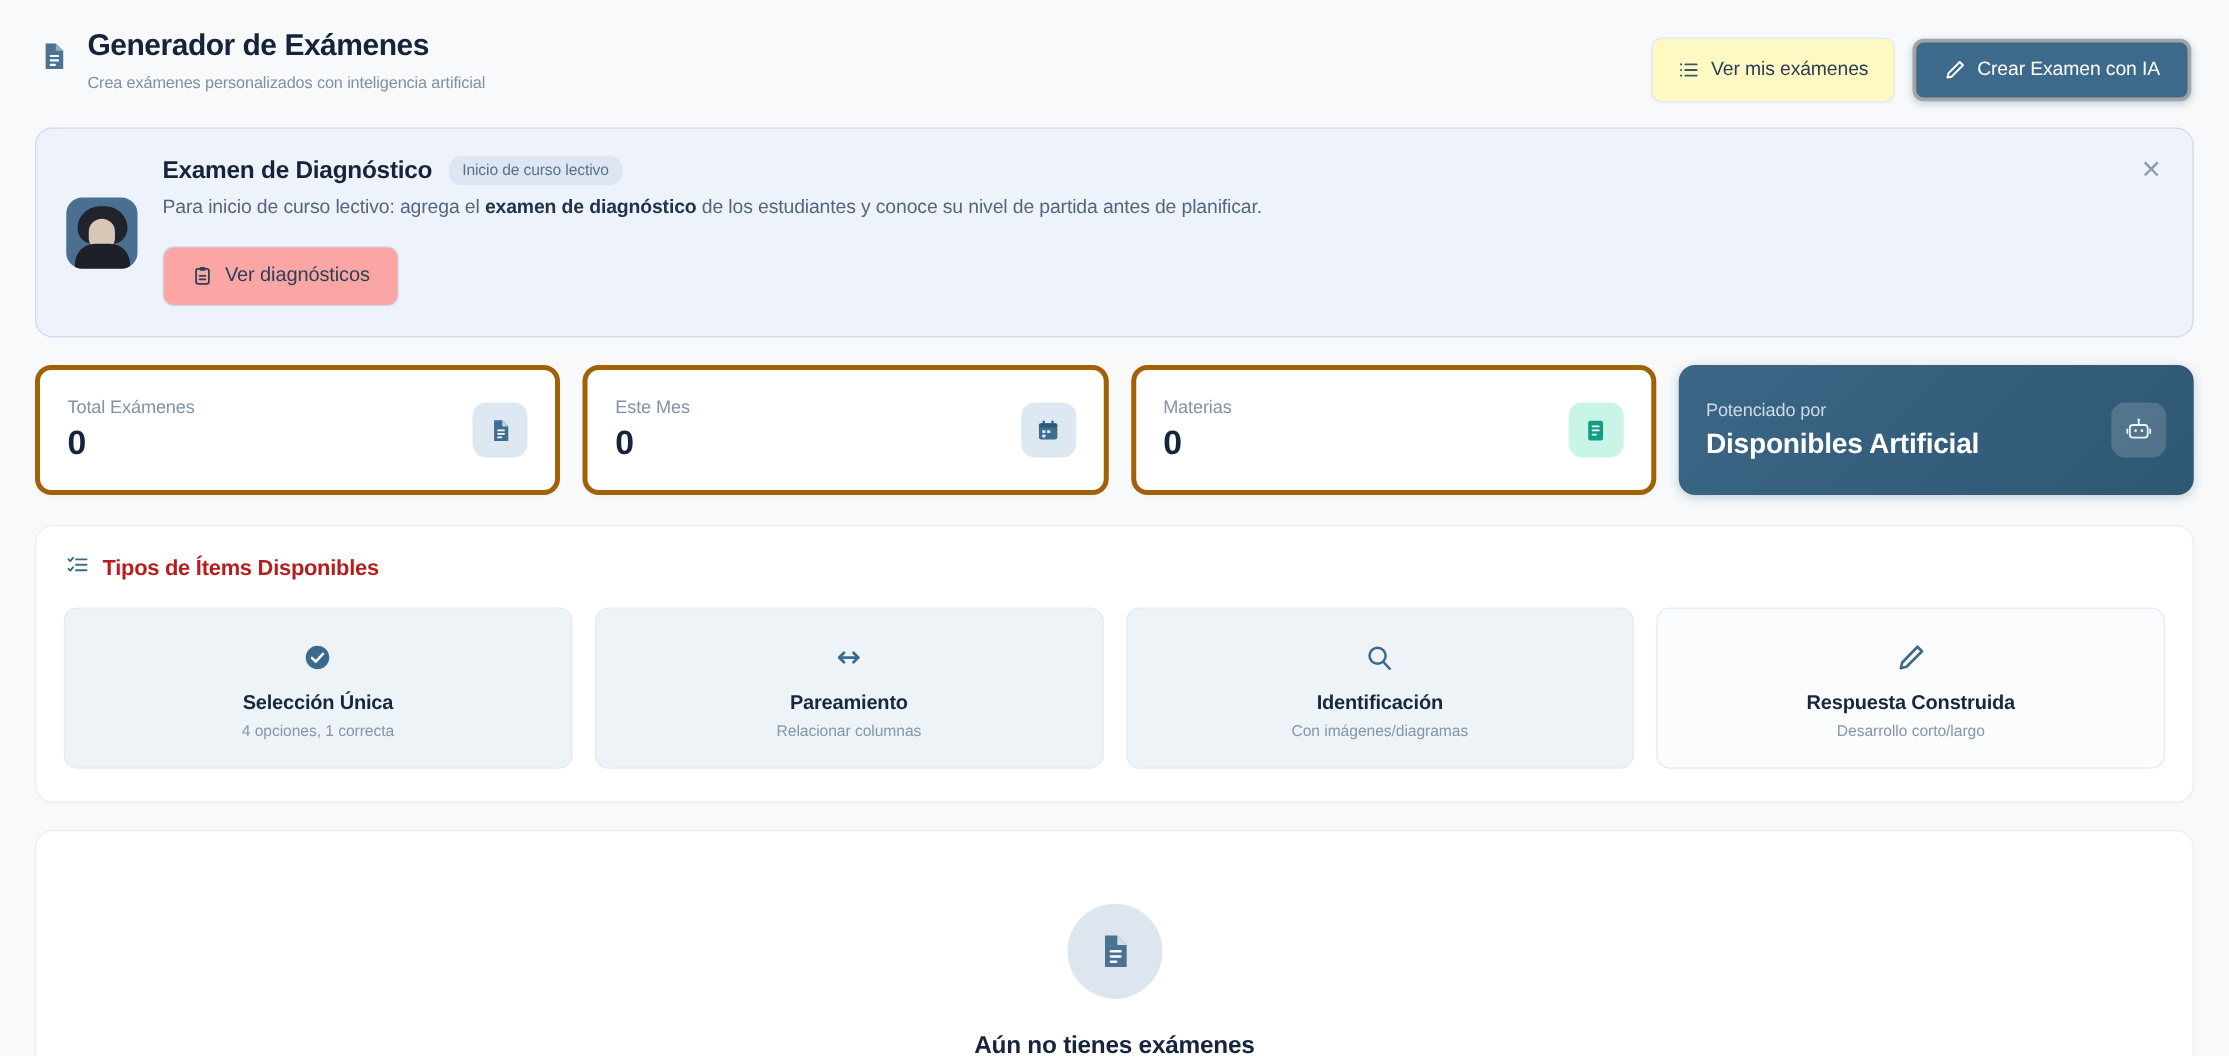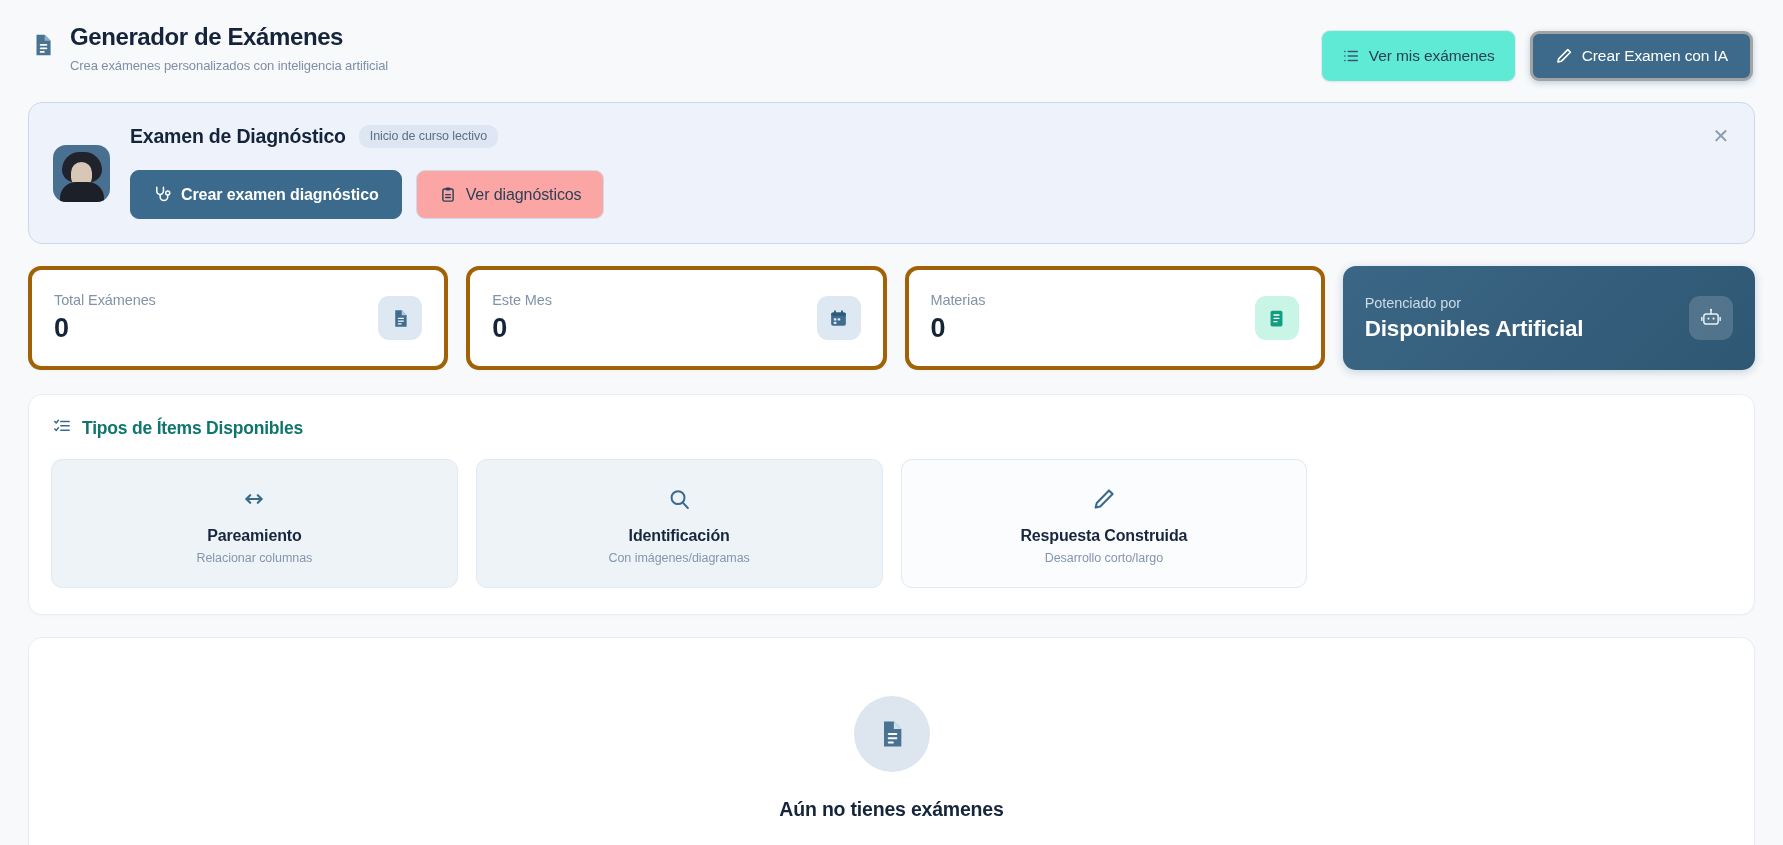--- a/index.html
+++ b/index.html
@@ -48,21 +48,21 @@
     display: inline-flex;
     align-items: center;
     gap: 9px;
     font-size: 15.5px;
     border-radius: 9px;
     cursor: pointer;
     white-space: nowrap;
     letter-spacing: -0.1px;
   }
   .btn-outline {
-    background: #5eead4;
+    background: #fef9c3;
     border: 1px solid #e3e9f0;
     color: #2c3e56;
     padding: 16px 20px;
     box-shadow: 0 1px 2px rgba(18,38,63,0.04);
   }
   .btn-primary {
     background: #3d6a8a;
     border: 3px solid #a3a3a3;
     color: #ffffff;
     padding: 13px 22px;
@@ -184,21 +184,21 @@
   
   .panel {
     background: #ffffff;
     border: 1px solid #eaeef4;
     border-radius: 14px;
     padding: 22px 22px 26px 22px;
     margin-bottom: 22px;
     box-shadow: 0 1px 2px rgba(20,40,70,0.03);
   }
   .panel-head { display: flex; align-items: center; gap: 11px; margin-bottom: 20px; padding-left: 2px;}
-  .panel-title { font-size: 17.5px; font-weight: 600; color: #0f766e; letter-spacing: -0.2px; }
+  .panel-title { font-size: 17.5px; font-weight: 600; color: #b91c1c; letter-spacing: -0.2px; }
   .types-grid { display: grid; grid-template-columns: repeat(4, 1fr); gap: 18px; }
   .type-card {
     border: 1px solid #e1e9f2;
     border-radius: 11px;
     padding: 24px 14px 22px;
     text-align: center;
     background: #eef3f8;
     cursor: pointer;
   }
   .type-card.plain { background: #fbfcfe; }
@@ -277,32 +277,25 @@
       <div class="ph-hair"></div>
       <div class="ph-face"></div>
       <div class="ph-body"></div>
     </div>
 
     <div class="banner-body">
       <div class="banner-titlerow">
         <span class="banner-title">Examen de Diagnóstico</span>
         <span class="banner-chip">Inicio de curso lectivo</span>
       </div>
+      <div class="banner-desc">
+        <span>Para inicio de curso lectivo: agrega el </span><b>examen de diagnóstico</b><span> de los estudiantes y conoce su nivel de partida antes de planificar.</span>
+      </div>
 
       <div class="banner-buttons">
-        <button class="btn btn-banner-primary">
-          <span>
-            <svg viewBox="0 0 20 20" width="19" height="19" fill="none" stroke="#ffffff" stroke-width="1.6" stroke-linecap="round" stroke-linejoin="round">
-              <path d="M4 2.3v4.1a3.5 3.5 0 0 0 7 0V2.3"></path>
-              <path d="M7.5 9.9v2.4a4 4 0 0 0 8 0v-1.6"></path>
-              <circle cx="15.5" cy="8.4" r="2.1"></circle>
-            </svg>
-          </span>
-          <span>Crear examen diagnóstico</span>
-        </button>
 
         <button class="btn btn-banner-outline">
           <span>
             <svg viewBox="0 0 20 20" width="18" height="18" fill="none" stroke="#2d4156" stroke-width="1.6" stroke-linejoin="round">
               <rect x="4.3" y="3.4" width="11.4" height="13.4" rx="1.8"></rect>
               <rect x="7.4" y="1.7" width="5.2" height="3.3" rx="1.1" fill="#2d4156" stroke="none"></rect>
               <line x1="7.4" y1="9.6" x2="12.6" y2="9.6" stroke-linecap="round"></line>
               <line x1="7.4" y1="12.7" x2="12.6" y2="12.7" stroke-linecap="round"></line>
             </svg>
           </span>
@@ -394,20 +387,30 @@
           <line x1="8.6" y1="5" x2="18" y2="5"></line>
           <line x1="8.6" y1="9.8" x2="18" y2="9.8"></line>
           <line x1="8.6" y1="14.6" x2="18" y2="14.6"></line>
         </svg>
       </span>
       <span class="panel-title">Tipos de Ítems Disponibles</span>
     </div>
 
     <div class="types-grid">
 
+      <div class="type-card">
+        <div class="type-icon">
+          <svg viewBox="0 0 24 24" width="24" height="24" fill="none">
+            <circle cx="12" cy="12" r="9.4" fill="#3b6a8d"></circle>
+            <polyline points="7.6,12.3 10.6,15.3 16.4,9.1" fill="none" stroke="#ffffff" stroke-width="2" stroke-linecap="round" stroke-linejoin="round"></polyline>
+          </svg>
+        </div>
+        <div class="type-name">Selección Única</div>
+        <div class="type-desc">4 opciones, 1 correcta</div>
+      </div>
 
       <div class="type-card">
         <div class="type-icon">
           <svg viewBox="0 0 24 24" width="26" height="24" fill="none" stroke="#3b6a8d" stroke-width="2.2" stroke-linecap="round" stroke-linejoin="round">
             <line x1="4.6" y1="12" x2="19.4" y2="12"></line>
             <polyline points="8.2,8.2 4.4,12 8.2,15.8"></polyline>
             <polyline points="15.8,8.2 19.6,12 15.8,15.8"></polyline>
           </svg>
         </div>
         <div class="type-name">Pareamiento</div>

